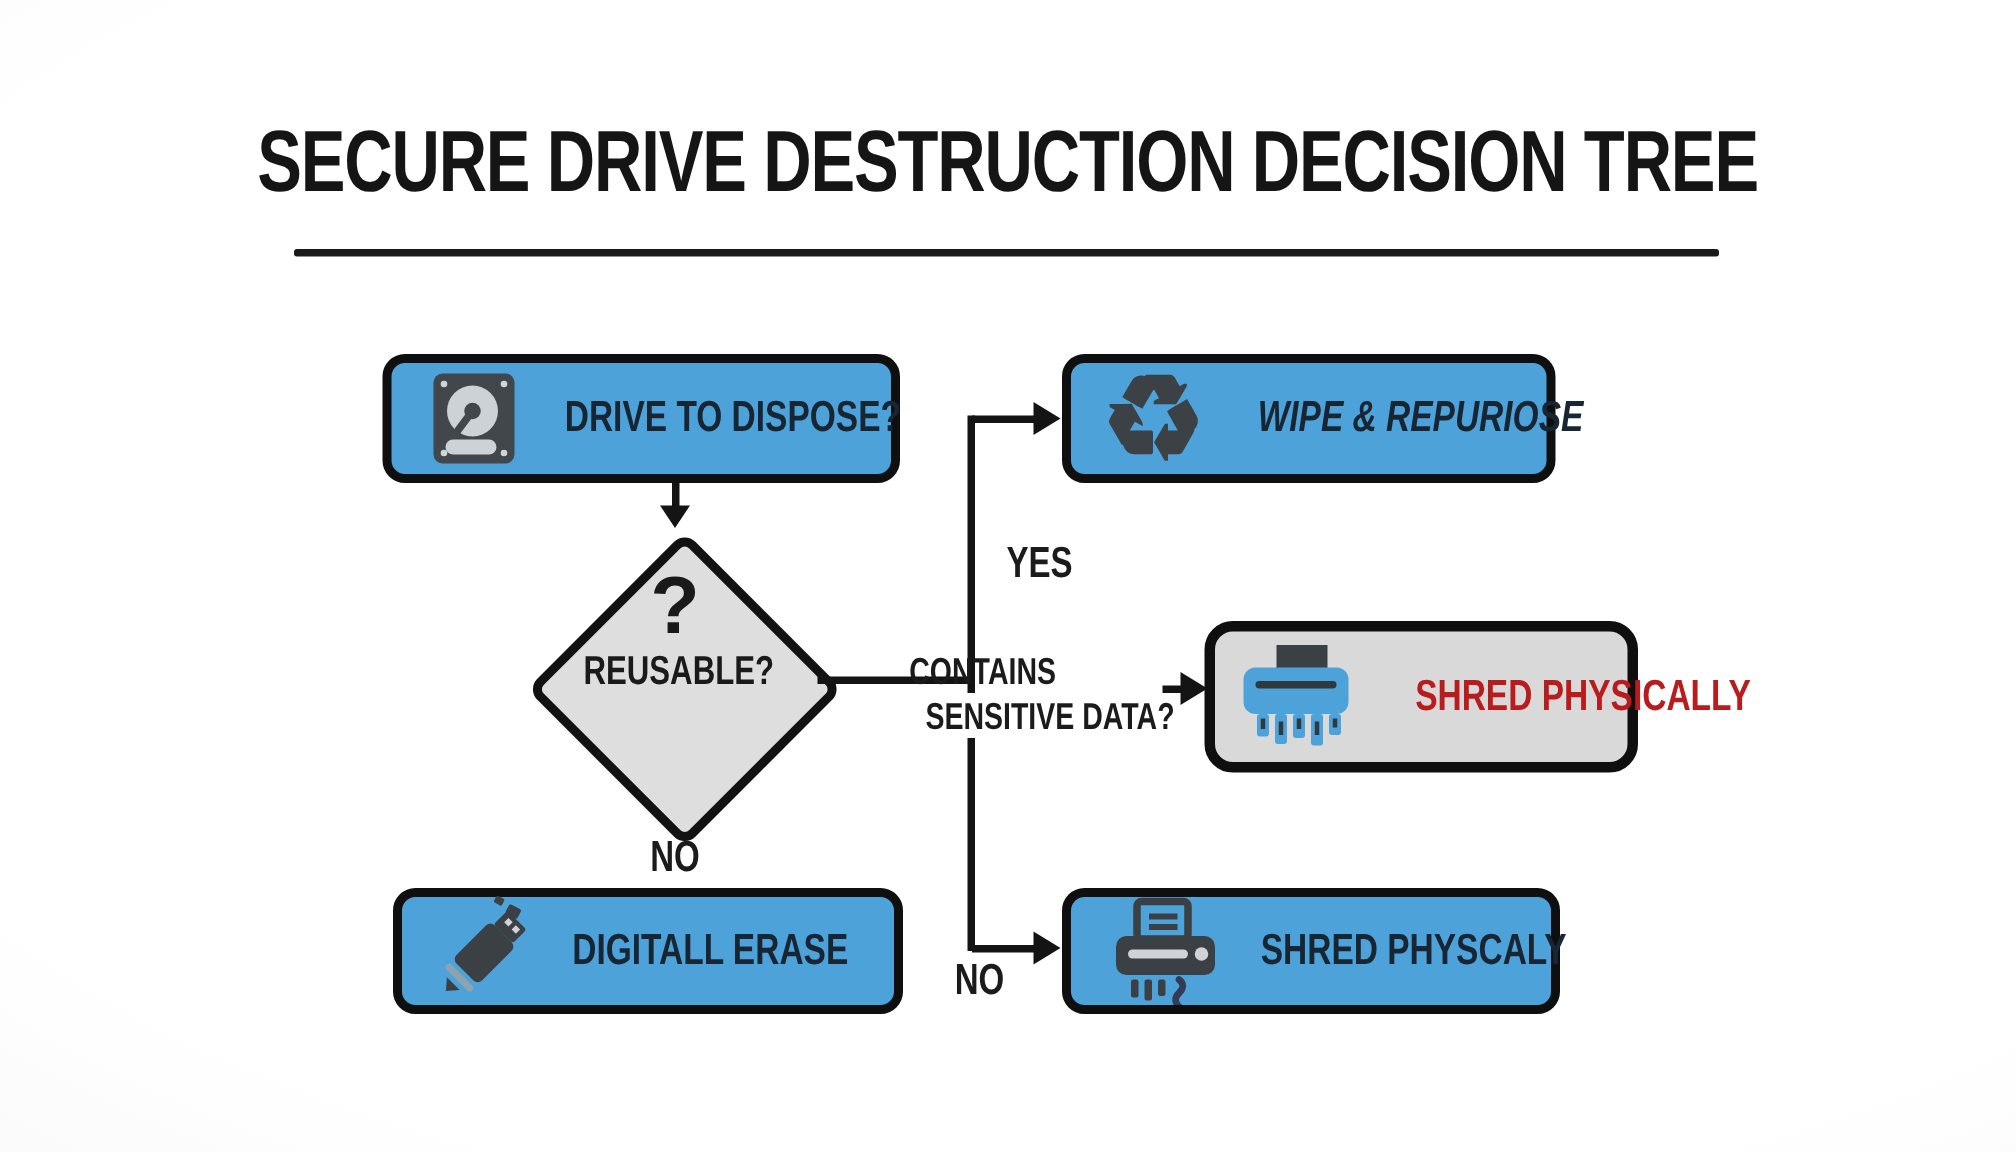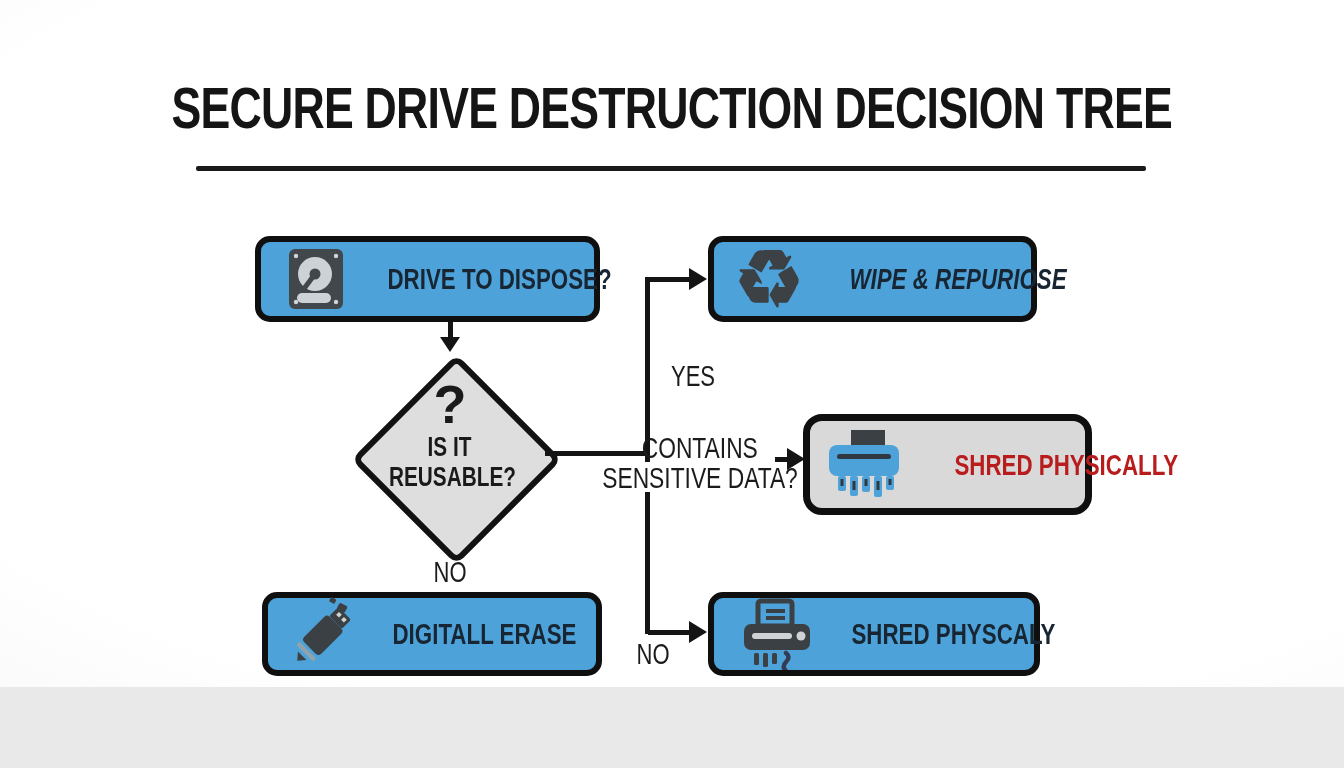--- a/index.html
+++ b/index.html
@@ -2,21 +2,21 @@
 <html><head>
 <meta charset="utf-8">
 <style>
   html,body{margin:0;padding:0;}
   body{
     font-family:"Liberation Sans", sans-serif;
     background:#e9e9e9;
   }
   #canvas{
     position:relative;
-    width:1344px;height:687px;
+    width:1344px;height:768px;
     margin:0 auto;
     overflow:hidden;
     background:
       radial-gradient(ellipse 120% 110% at 55% 45%, #ffffff 55%, #f4f4f4 88%, #e8e8e8 100%);
   }
   .cond{
     display:inline-block;
     transform:scaleX(0.77);
     white-space:nowrap;
   }
@@ -42,21 +42,20 @@
   .node.gray{background:#d9d9d9;border-radius:19px;border-width:7px;}
   .node .icon{
     position:absolute;top:50%;transform:translateY(-50%);
     line-height:0;
   }
   .node .label{
     position:absolute;top:50%;transform:translateY(-50%);
     right:6px;text-align:center;
     font-weight:bold;font-size:29px;color:#182634;
     letter-spacing:0;
-    padding-left:11px;
   }
   .node.gray .label{color:#b91c1c;}
   
   #diamond{
     position:absolute;left:382px;top:385px;width:137px;height:137px;
     background:#dedede;border:6px solid #121212;border-radius:10px;
     transform:rotate(45deg);
     box-sizing:content-box;
   }
   #diamond-text{
@@ -78,21 +77,21 @@
   }
   .ah-down{
     position:absolute;width:0;height:0;
     border-left:10px solid transparent;border-right:10px solid transparent;
     border-top:15px solid #141414;
   }
   
   .edge-label{
     position:absolute;
     transform:translate(-50%,-50%);
-    font-weight:normal;color:#1b1b1b;text-align:center;
+    font-weight:bold;color:#1b1b1b;
     font-size:29px;line-height:31px;white-space:nowrap;
   }
   .edge-label .cond{transform:scaleX(0.76);}
   
   .glyph-icon{
     font-size:78px;line-height:78px;color:#3c4145;font-weight:bold;
   }
 </style>
 </head>
 <body>
@@ -126,21 +125,20 @@
   <div class="node blue" style="left:708px;top:236px;width:329px;height:86px;">
     <span class="icon glyph-icon" style="left:20px;">♻</span>
     <span class="label" style="left:92px;font-style:italic;">
       <span class="cond">WIPE &amp; REPURIOSE</span>
     </span>
   </div>
 
   <div id="diamond"></div>
   <div id="diamond-text">
     <span class="qmark">?</span>
-    <span class="qline"><span class="cond">IS IT</span></span>
     <span class="qline"><span class="cond">REUSABLE?</span></span>
   </div>
 
   <div class="node gray" style="left:803px;top:414px;width:289px;height:101px;">
     <span class="icon" style="left:17px;">
       <svg width="74" height="74" viewBox="0 0 74 74">
         <rect x="24" y="2" width="34" height="22" fill="#3b4044"></rect>
         <rect x="2" y="17" width="70" height="31" rx="8" fill="#4da3d9"></rect>
         <rect x="10" y="26" width="54" height="5" rx="2.5" fill="#30393f"></rect>
         <rect x="11" y="48" width="8" height="15" rx="2" fill="#4da3d9"></rect>
@@ -213,21 +211,21 @@
   <div class="line" style="left:648px;top:630px;width:44px;height:5px;"></div>
   <div class="ah-right" style="left:689px;top:621px;"></div>
 
   <div class="line" style="left:775px;top:457px;width:15px;height:5px;"></div>
   <div class="ah-right" style="left:787px;top:448px;"></div>
 
   <div class="edge-label" style="left:693px;top:376px;">
     <span class="cond">YES</span>
   </div>
 
-  <div class="edge-label" style="left:700px;top:463px;font-size:30px;line-height:30px;">
+  <div class="edge-label" style="left:700px;top:463px;font-size:25px;line-height:30px;">
     <span class="cond">CONTAINS</span><br>
     <span class="cond">SENSITIVE DATA?</span>
   </div>
 
   <div class="edge-label" style="left:450px;top:572px;">
     <span class="cond">NO</span>
   </div>
 
   <div class="edge-label" style="left:653px;top:654px;">
     <span class="cond">NO</span>

